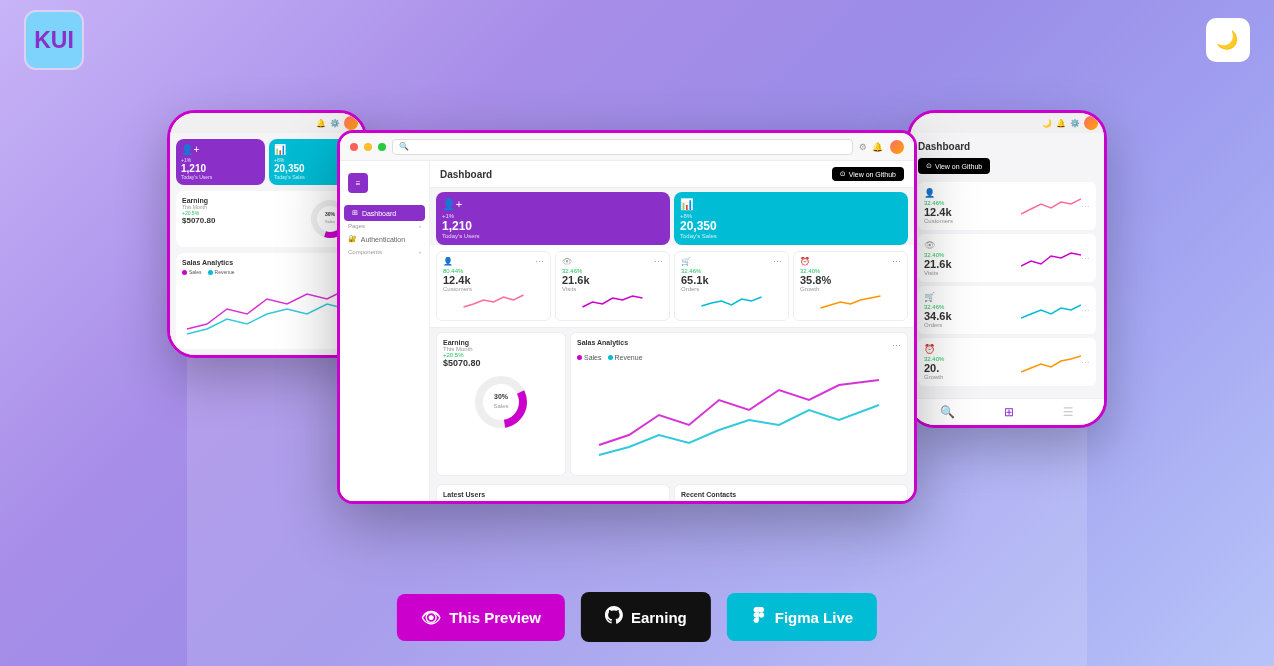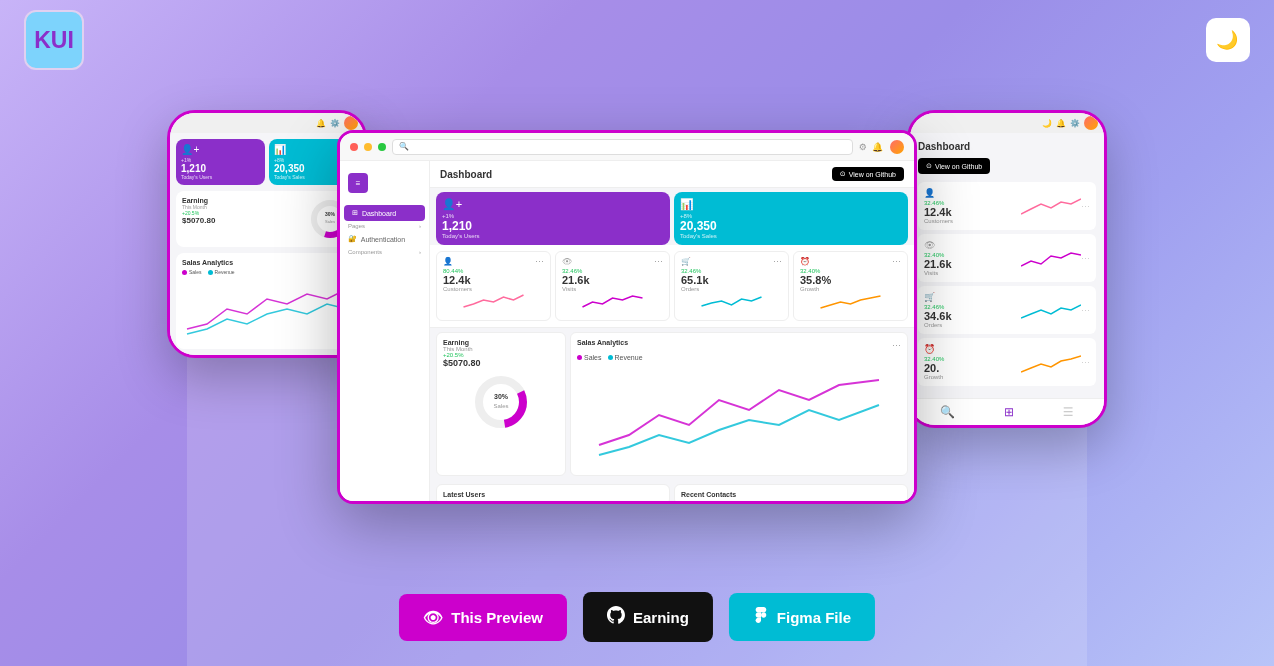--- a/index.html
+++ b/index.html
@@ -861,15 +861,15 @@
   <button class="btn-figma">
     <span style="font-size:16px;">
       <svg width="16" height="16" viewBox="0 0 24 24" fill="white">
         <path d="M8 24c2.2 0 4-1.8 4-4v-4H8c-2.2 0-4 1.8-4 4s1.8 4 4 4z"></path>
         <path d="M4 12c0-2.2 1.8-4 4-4h4v8H8c-2.2 0-4-1.8-4-4z"></path>
         <path d="M4 4c0-2.2 1.8-4 4-4h4v8H8C5.8 8 4 6.2 4 4z"></path>
         <path d="M12 0h4c2.2 0 4 1.8 4 4s-1.8 4-4 4h-4V0z"></path>
         <path d="M20 12c0 2.2-1.8 4-4 4s-4-1.8-4-4 1.8-4 4-4 4 1.8 4 4z"></path>
       </svg>
     </span>
-    <span>Figma File</span>
+    <span>Figma Live</span>
   </button>
 </div>
 
 </body></html>

